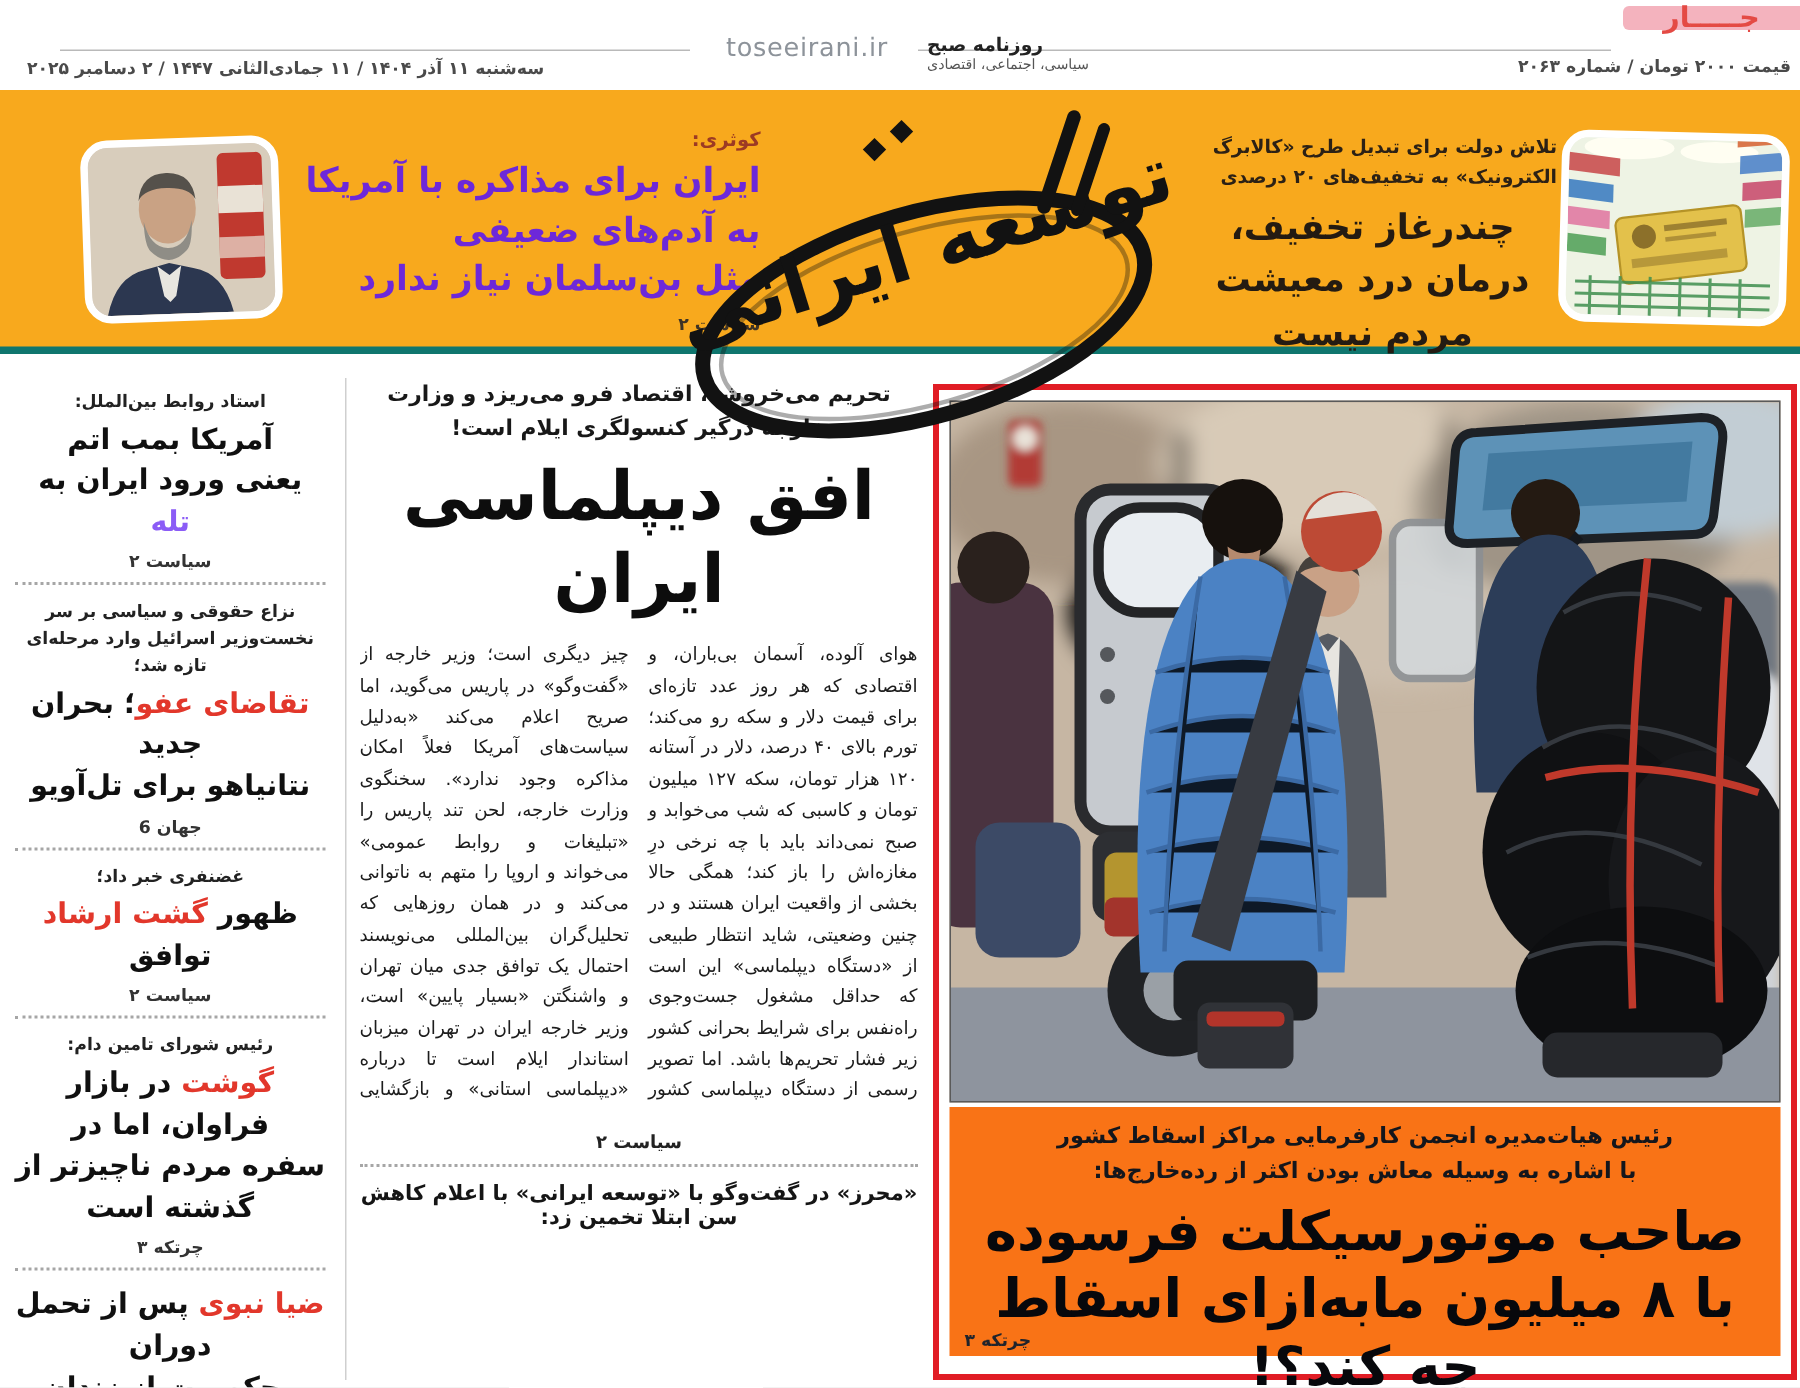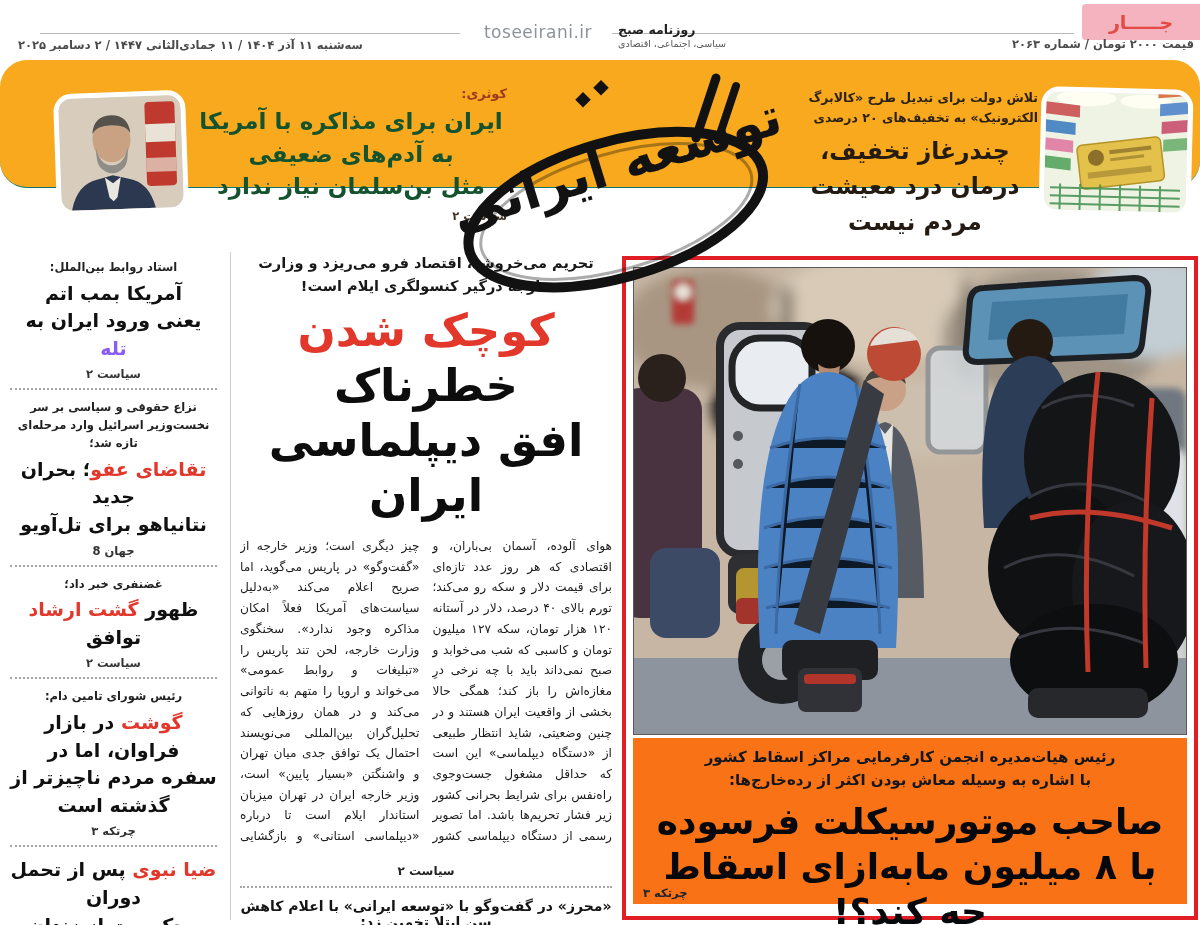--- a/index.html
+++ b/index.html
@@ -14,31 +14,31 @@
   .topbar { position:absolute; left:0; top:0; width:1200px; height:60px; background:#fff; z-index:4; }
   .rule { position:absolute; height:1px; background:#b9b9b9; top:33px; }
   .rule.left { left:40px; width:420px; }
   .rule.right { left:612px; width:462px; }
   .site-url { position:absolute; left:468px; top:22px; width:140px; text-align:center;
     font-size:17px; color:#8d939a; letter-spacing:.5px; direction:ltr; }
   .date-line { position:absolute; left:18px; top:38px; font-size:11.5px; font-weight:bold; color:#4a4a4a; direction:rtl; }
   .paper-type { position:absolute; left:618px; top:22px; text-align:left; line-height:1.25; }
   .paper-type .t1 { font-size:12.5px; font-weight:bold; color:#222; }
   .paper-type .t2 { font-size:9.5px; color:#555; }
-  .corner-logo { position:absolute; right:0; top:4px; width:118px; height:36px;
+  .corner-logo { position:absolute; right:0; top:4px; width:118px; height:16px;
     background:#f4b3be; border-radius:4px 0 0 4px; display:flex; align-items:center; justify-content:center; }
   .corner-logo span { color:#e44a44; font-size:19px; font-weight:bold; }
   .price-line { position:absolute; right:6px; top:37px; font-size:11.5px; font-weight:bold; color:#4a4a4a; }
   
-  .banner { position:absolute; left:0; top:60px; width:1200px; height:128px; background:#f8a91d; border-bottom:1px solid #0f766e;border-radius:27px; }
+  .banner { position:absolute; left:0; top:60px; width:1200px; height:176px; background:#f8a91d; border-bottom:5px solid #0f766e; }
   .banner-photo-left { position:absolute; left:55px; top:32px; width:132px; height:122px;
     border:5px solid #fff; border-radius:18px; transform:rotate(-2deg); overflow:hidden; background:#d9cfc0; }
   .banner-left-text { position:absolute; left:195px; top:26px; width:312px; text-align:right; }
   .banner-left-text .kicker { font-size:13px; font-weight:bold; color:#9c3a24; margin-bottom:4px; }
-  .banner-left-text .hl { font-size:23px; font-weight:bold; color:#14532d; line-height:1.42;text-align:center; }
+  .banner-left-text .hl { font-size:23px; font-weight:bold; color:#6d28d9; line-height:1.42; }
   .banner-left-text .sec { font-size:11.5px; font-weight:bold; color:#3d3326; margin-top:6px; }
   .banner-right-text { position:absolute; left:792px; top:28px; width:246px; text-align:right; }
   .banner-right-text .kicker { font-size:12.5px; font-weight:bold; color:#2c2115; line-height:1.6; margin-bottom:6px; }
   .banner-right-text .hl { font-size:23.5px; font-weight:bold; color:#241b12; line-height:1.5; text-align:center; }
   .banner-right-text .sec { font-size:11.5px; font-weight:bold; color:#3d3326; margin-top:24px; }
   .banner-photo-right { position:absolute; left:1040px; top:28px; width:152px; height:128px;
     border:5px solid #fff; border-radius:18px; transform:rotate(1.5deg); overflow:hidden; background:#eef2e8; }
   .masthead { position:absolute; left:428px; top:0; width:368px; height:250px; z-index:6; pointer-events:none; }
   
   .sidebar { position:absolute; left:0; top:250px; width:227px; padding:0 10px; }
@@ -169,21 +169,21 @@
 
     <div class="side-item">
       <div class="kicker">استاد روابط بین‌الملل:</div>
       <div class="hl"><span>آمریکا بمب اتم</span><br><span>یعنی ورود ایران به </span><span style="color: #8b5cf6;">تله</span></div>
       <div class="sec">سیاست ۲</div>
     </div>
 
     <div class="side-item">
       <div class="kicker">نزاع حقوقی و سیاسی بر سر نخست‌وزیر اسرائیل وارد مرحله‌ای تازه شد؛</div>
       <div class="hl"><span style="color: rgb(226, 55, 43);">تقاضای عفو</span><span>؛ بحران جدید</span><br><span>نتانیاهو برای تل‌آویو</span></div>
-      <div class="sec">جهان 8</div>
+      <div class="sec">جهان 6</div>
     </div>
 
     <div class="side-item">
       <div class="kicker">غضنفری خبر داد؛</div>
       <div class="hl"><span>ظهور </span><span style="color: rgb(226, 55, 43);">گشت ارشاد</span><span> توافق</span></div>
       <div class="sec">سیاست ۲</div>
     </div>
 
     <div class="side-item">
       <div class="kicker">رئیس شورای تامین دام:</div>
@@ -196,21 +196,20 @@
 
     </div>
 
   </div>
 
   <div class="vrule"></div>
 
   <div class="midcol">
     <div class="lead-kicker">تحریم می‌خروشد، اقتصاد فرو می‌ریزد و وزارت خارجه درگیر کنسولگری ایلام است!</div>
     <div class="lead-hl">
-      <div><span style="color: rgb(226, 55, 43);">کوچک شدن</span><span> خطرناک</span></div>
       <div>افق دیپلماسی ایران</div>
     </div>
     <div class="lead-body">هوای آلوده، آسمان بی‌باران، و اقتصادی که هر روز عدد تازه‌ای برای قیمت دلار و سکه رو می‌کند؛ تورم بالای ۴۰ درصد، دلار در آستانه ۱۲۰ هزار تومان، سکه ۱۲۷ میلیون تومان و کاسبی که شب می‌خوابد و صبح نمی‌داند باید با چه نرخی درِ مغازه‌اش را باز کند؛ همگی حالا بخشی از واقعیت ایران هستند و در چنین وضعیتی، شاید انتظار طبیعی از «دستگاه دیپلماسی» این است که حداقل مشغول جست‌وجوی راه‌نفس برای شرایط بحرانی کشور زیر فشار تحریم‌ها باشد. اما تصویر رسمی از دستگاه دیپلماسی کشور چیز دیگری است؛ وزیر خارجه از «گفت‌وگو» در پاریس می‌گوید، اما صریح اعلام می‌کند «به‌دلیل سیاست‌های آمریکا فعلاً امکان مذاکره وجود ندارد». سخنگوی وزارت خارجه، لحن تند پاریس را «تبلیغات و روابط عمومی» می‌خواند و اروپا را متهم به ناتوانی می‌کند و در همان روزهایی که تحلیل‌گران بین‌المللی می‌نویسند احتمال یک توافق جدی میان تهران و واشنگتن «بسیار پایین» است، وزیر خارجه ایران در تهران میزبان استاندار ایلام است تا درباره «دیپلماسی استانی» و بازگشایی مرزهای هلاله شمالی و چنگوله و راه‌اندازی کنسولگری ایلام گفت‌وگو کند! در چنین وضعیتی سؤال روشن است؛ در لحظه‌ای که کشور زیر وزن تحریم و انزوا خم شده، وزارت خارجه و دولت دقیقاً مشغول چه کاری‌اند؟! اگر تحریم‌ها مهم‌ترین منشأ تورم، سقوط ارزش پول ملی و فرار سرمایه است و مقامات کشور نیز بارها بر آن صحه گذاشته‌اند پس بدیهی است که «دیپلماسی» باید در خط مقدم مدیریت بحران باشد؛ نه در حاشیه، نه در مقام توجیه و نه در سطح کارهای خُرد استانی. اکنون دیگر در کشور تورم بالای ۴۰ درصد فقط یک عدد روی کاغذ نیست؛ معنایش این است که طبقه متوسط در حال فرسایش است، پس‌اندازها در حال آب‌شدن است و شکاف اجتماعی عمیق‌تر می‌شود. دلار یک قدمی ۱۲۰ هزار تومان ایستاده و این به این معناست که هر تصمیم در واشنگتن، بروکسل یا شورای حکام آژانس، به‌طور مستقیم در سفره مردم در شهرهای ایران ترجمه می‌شود. اما در چنین نقطه‌ای، دستگاه دیپلماسی ایران نه «طرح» دارد، نه «نقشه راه» و نه حتی یک روایت روشن از این که می‌خواهد با جهان چه کند؟ آن‌چه به‌عنوان سیاست خارجی عرضه می‌شود، ترکیبی است از چند سفر مقطعی، چند نشست خبری پر از تعارف و کلی‌گویی و تکرار جمله‌ای که ظاهراً قرار است کل مسئولیت را از دوش دولت بردارد...</div>
     <div class="lead-sec">سیاست ۲</div>
 
     <div class="hiv">
       <div class="kicker">«محرز» در گفت‌وگو با «توسعه ایرانی» با اعلام کاهش سن ابتلا تخمین زد:</div>
 
     </div>
   </div>

